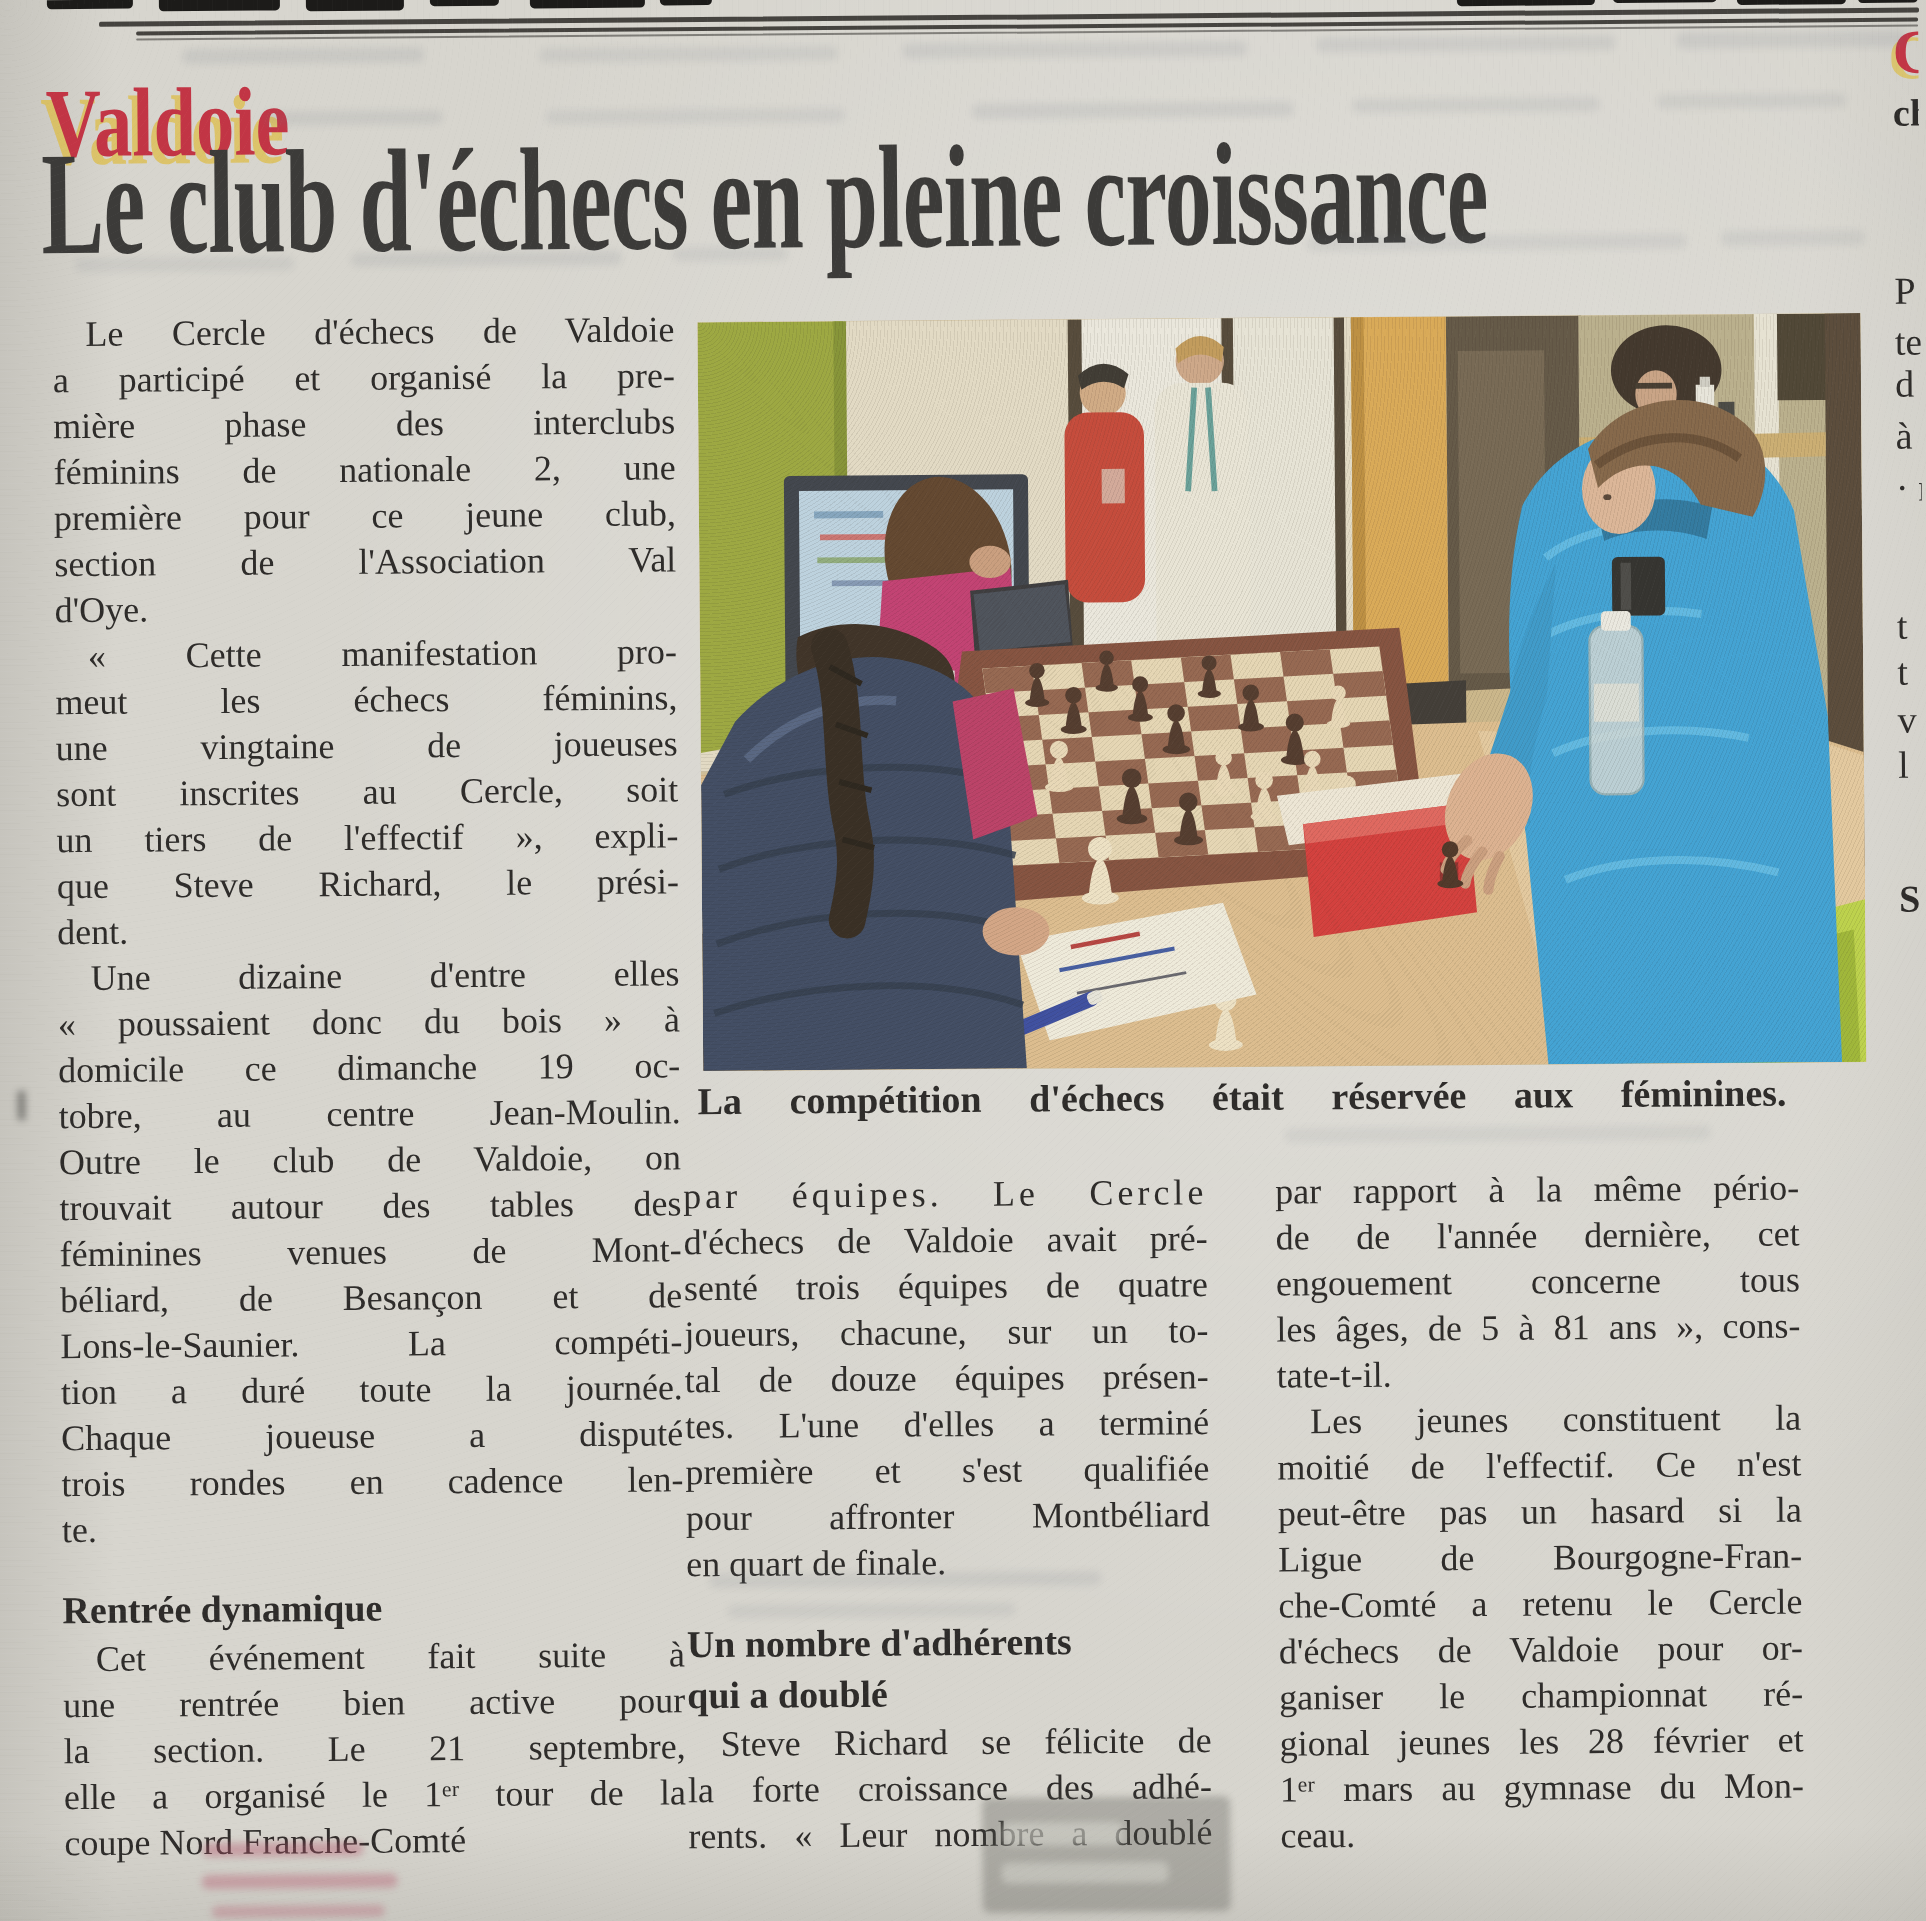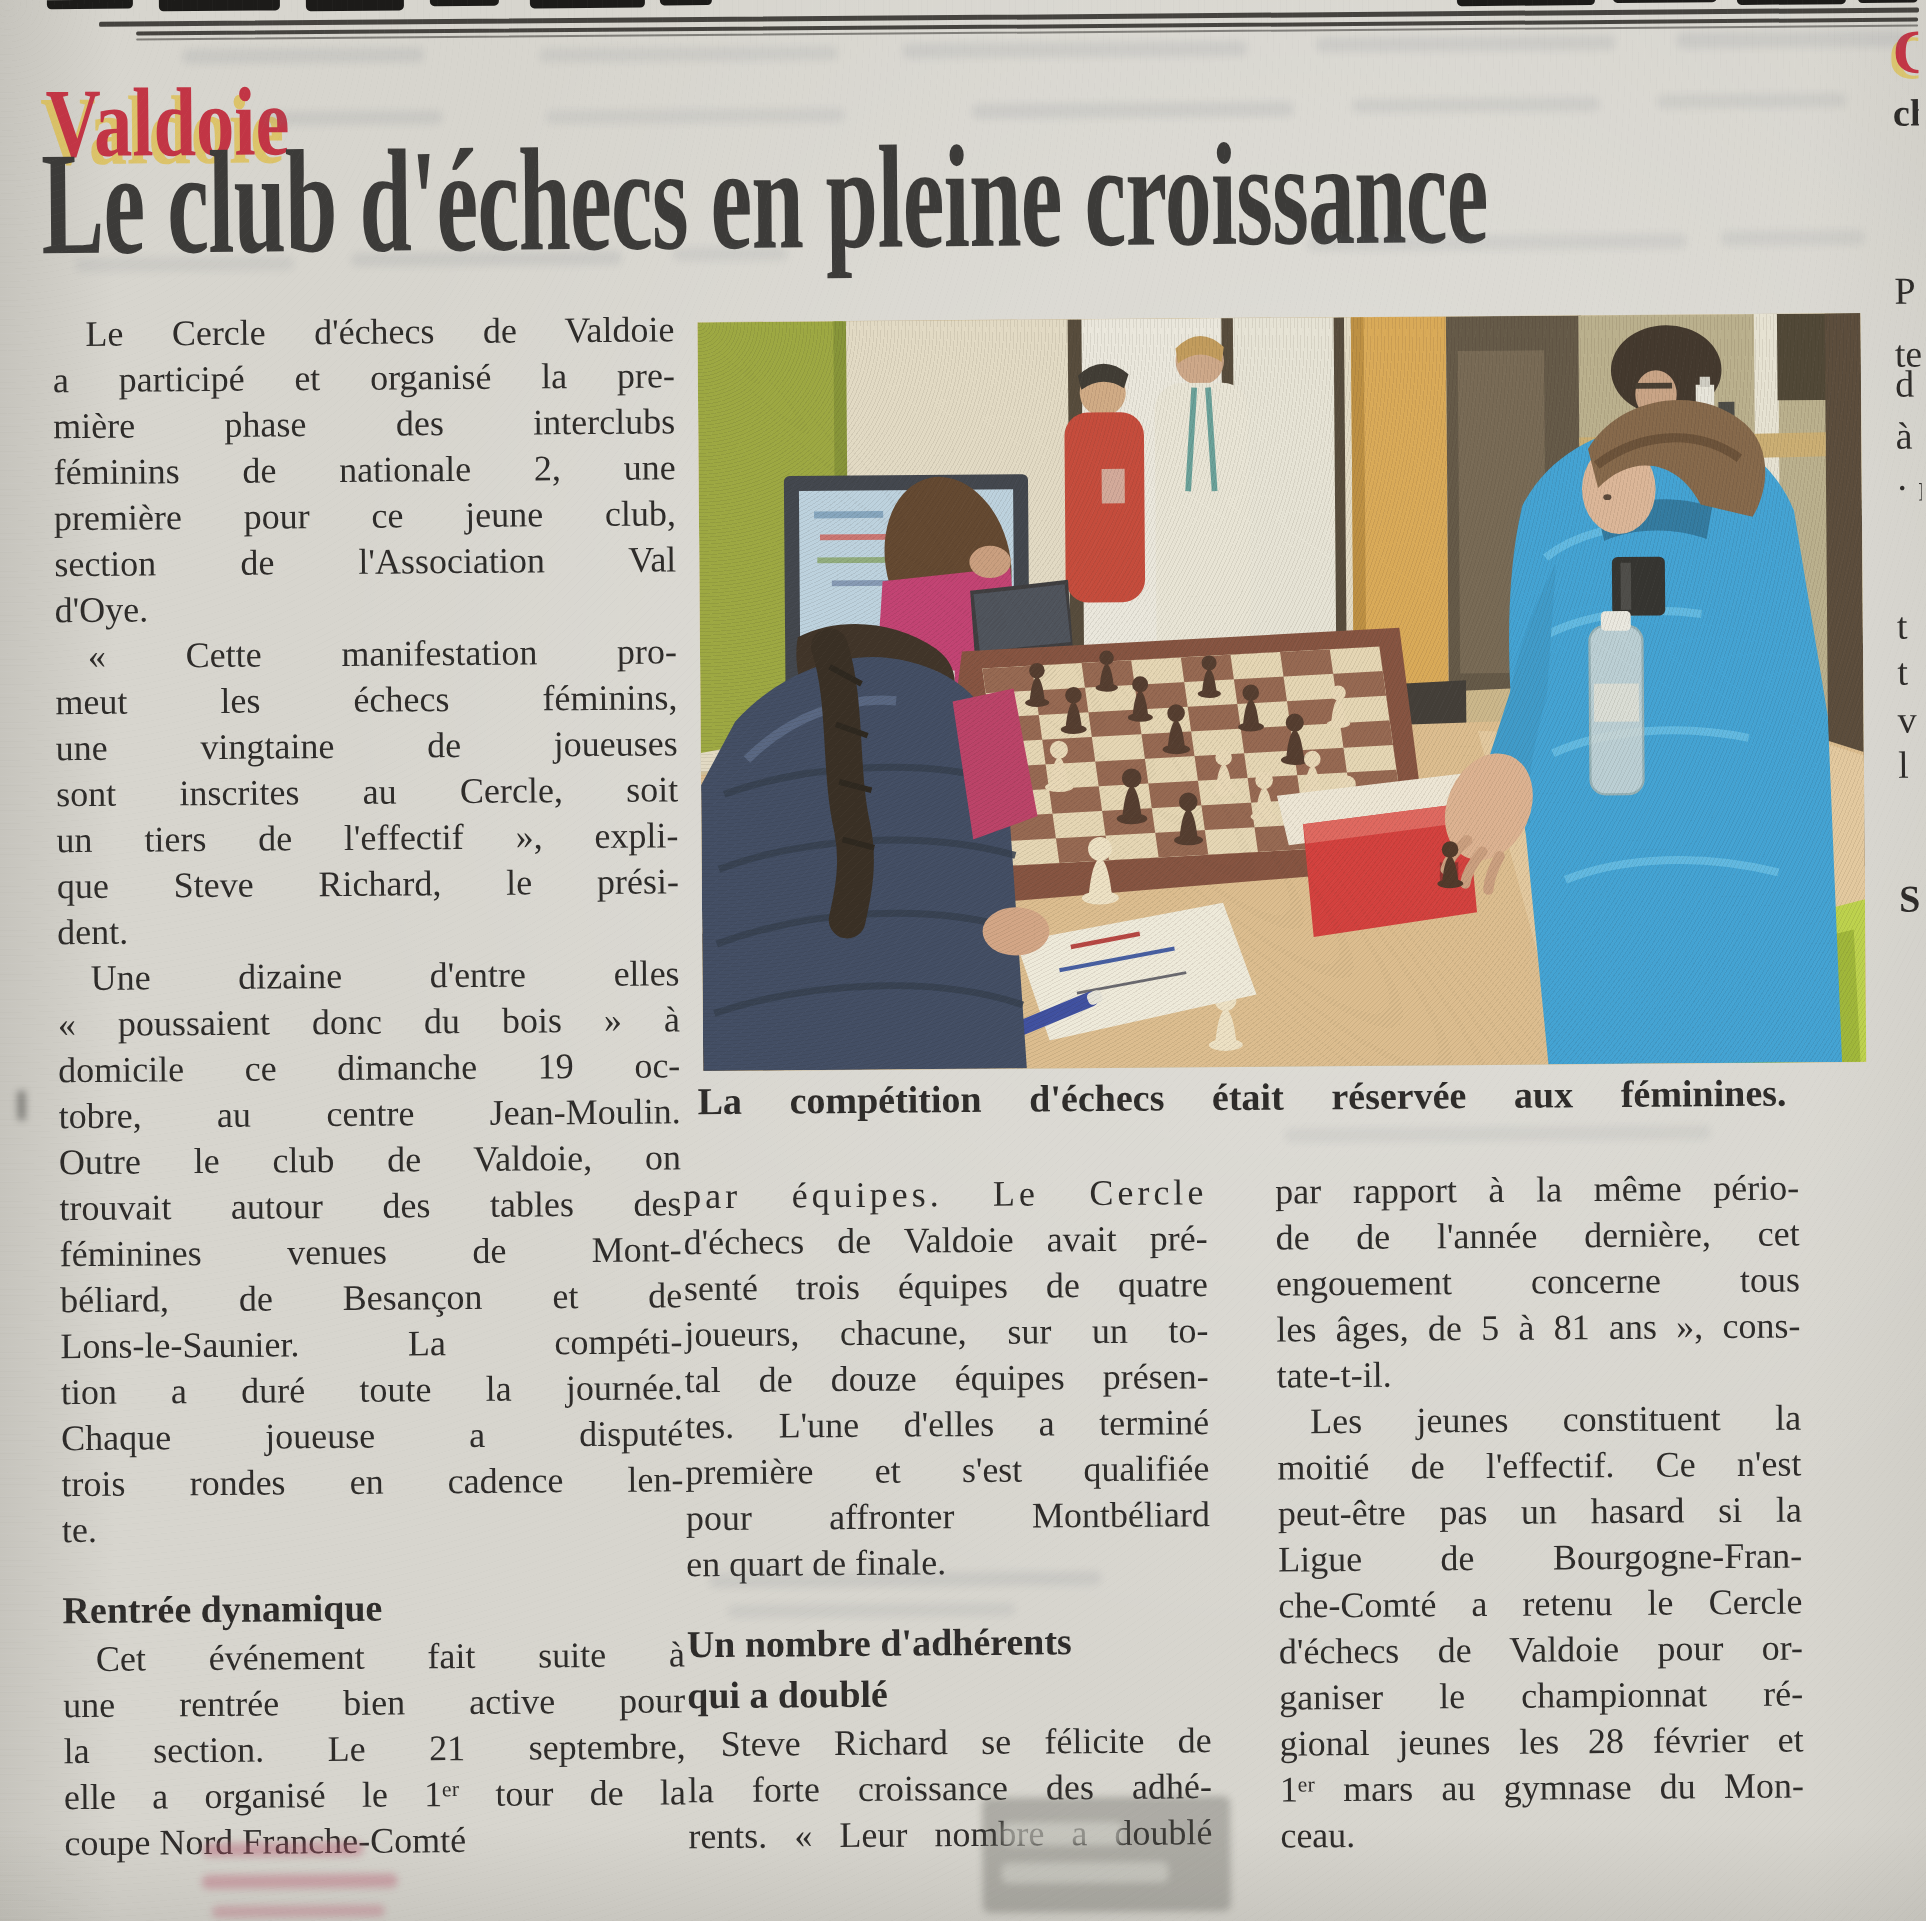--- a/index.html
+++ b/index.html
@@ -346,21 +346,21 @@
       <div class="line">ganiser le championnat ré-</div>
       <div class="line">gional jeunes les 28 février et</div>
       <div class="line">1ᵉʳ mars au gymnase du Mon-</div>
       <div class="line end">ceau.</div>
     </div>
 
   <div class="edge-right">
       <span class="frag red" style="top: 35px;">C</span>
       <span class="frag bold" style="top: 108px;">ch</span>
       <span class="frag" style="top: 286px;">P</span>
-      <span class="frag" style="top: 349px;">te</span>
+      <span class="frag" style="top: 337px;">te</span>
       <span class="frag" style="top: 379px;">d</span>
       <span class="frag" style="top: 431px;">à</span>
       <span class="frag" style="top: 483px;">· n</span>
       <span class="frag" style="top: 621px;">t</span>
       <span class="frag" style="top: 667px;">t</span>
       <span class="frag" style="top: 715px;">v</span>
       <span class="frag" style="top: 760px;">l</span>
       <span class="frag bold" style="top: 894px;">S</span>
     </div>
   <div>

